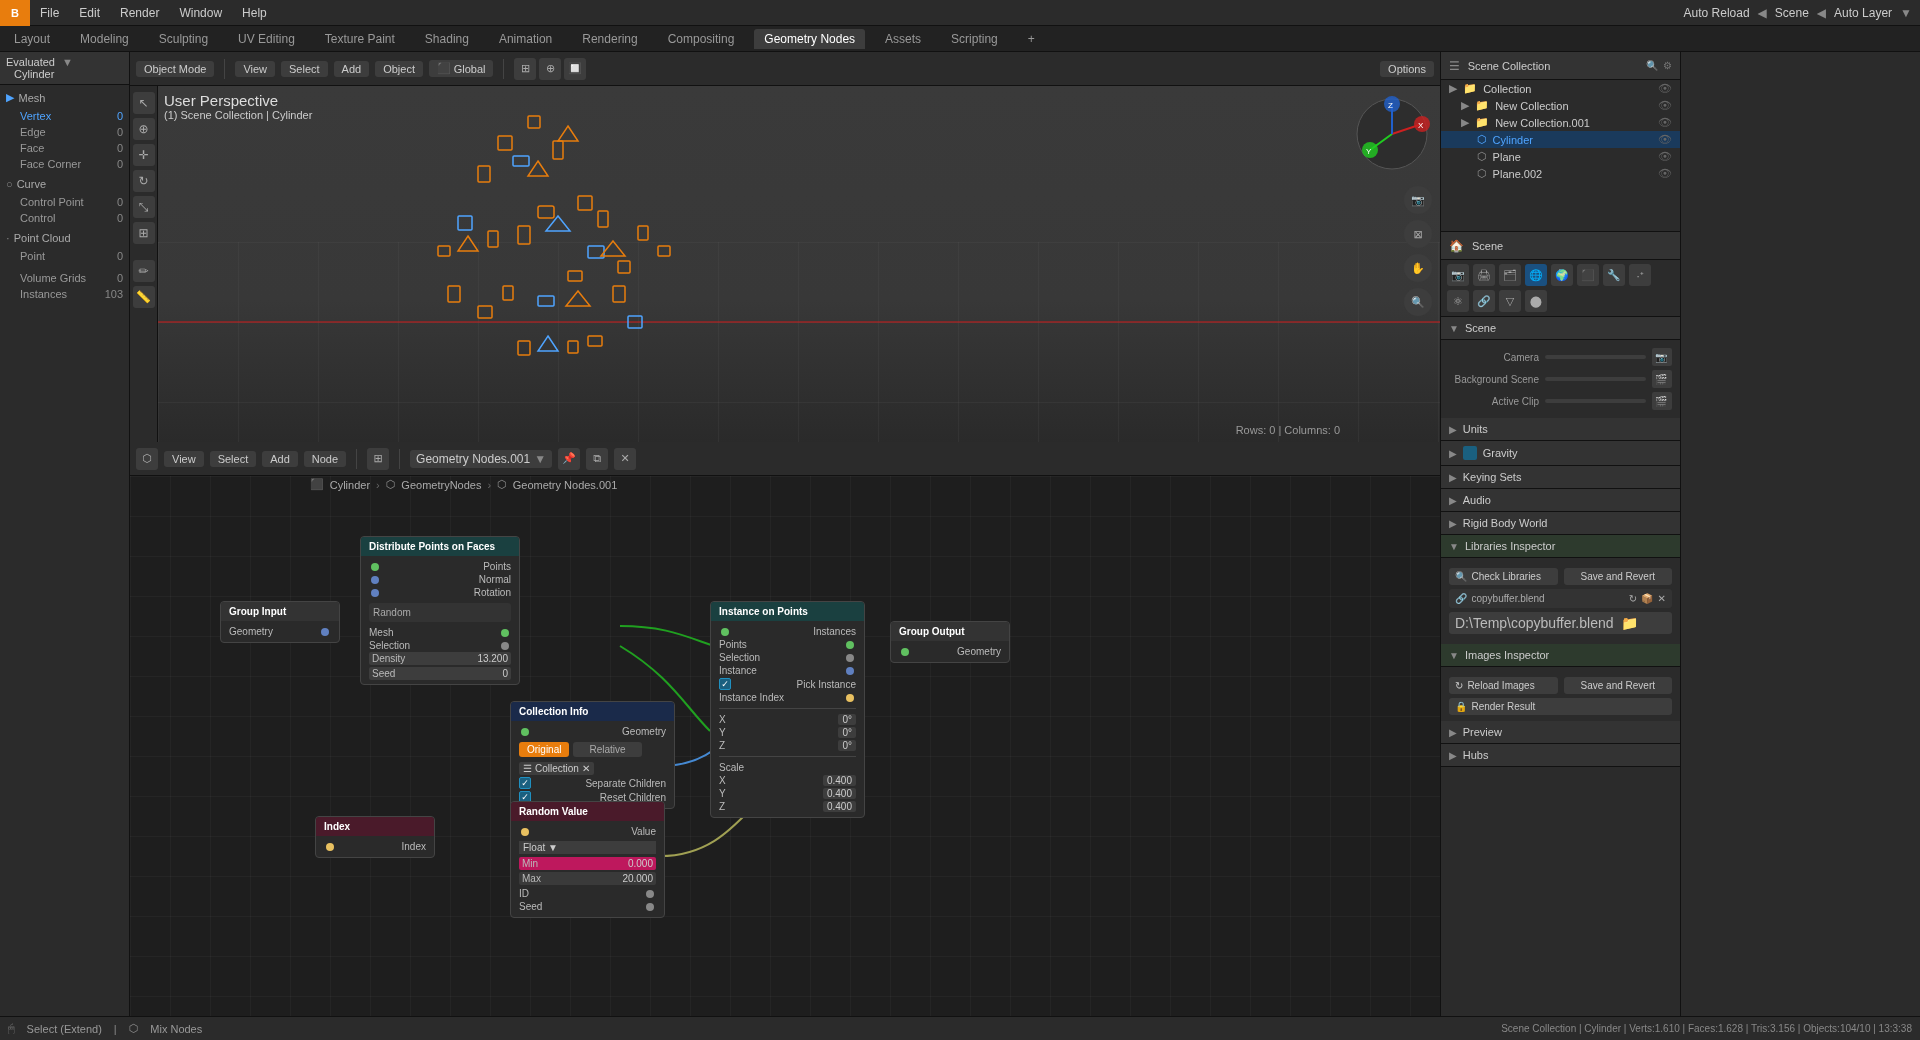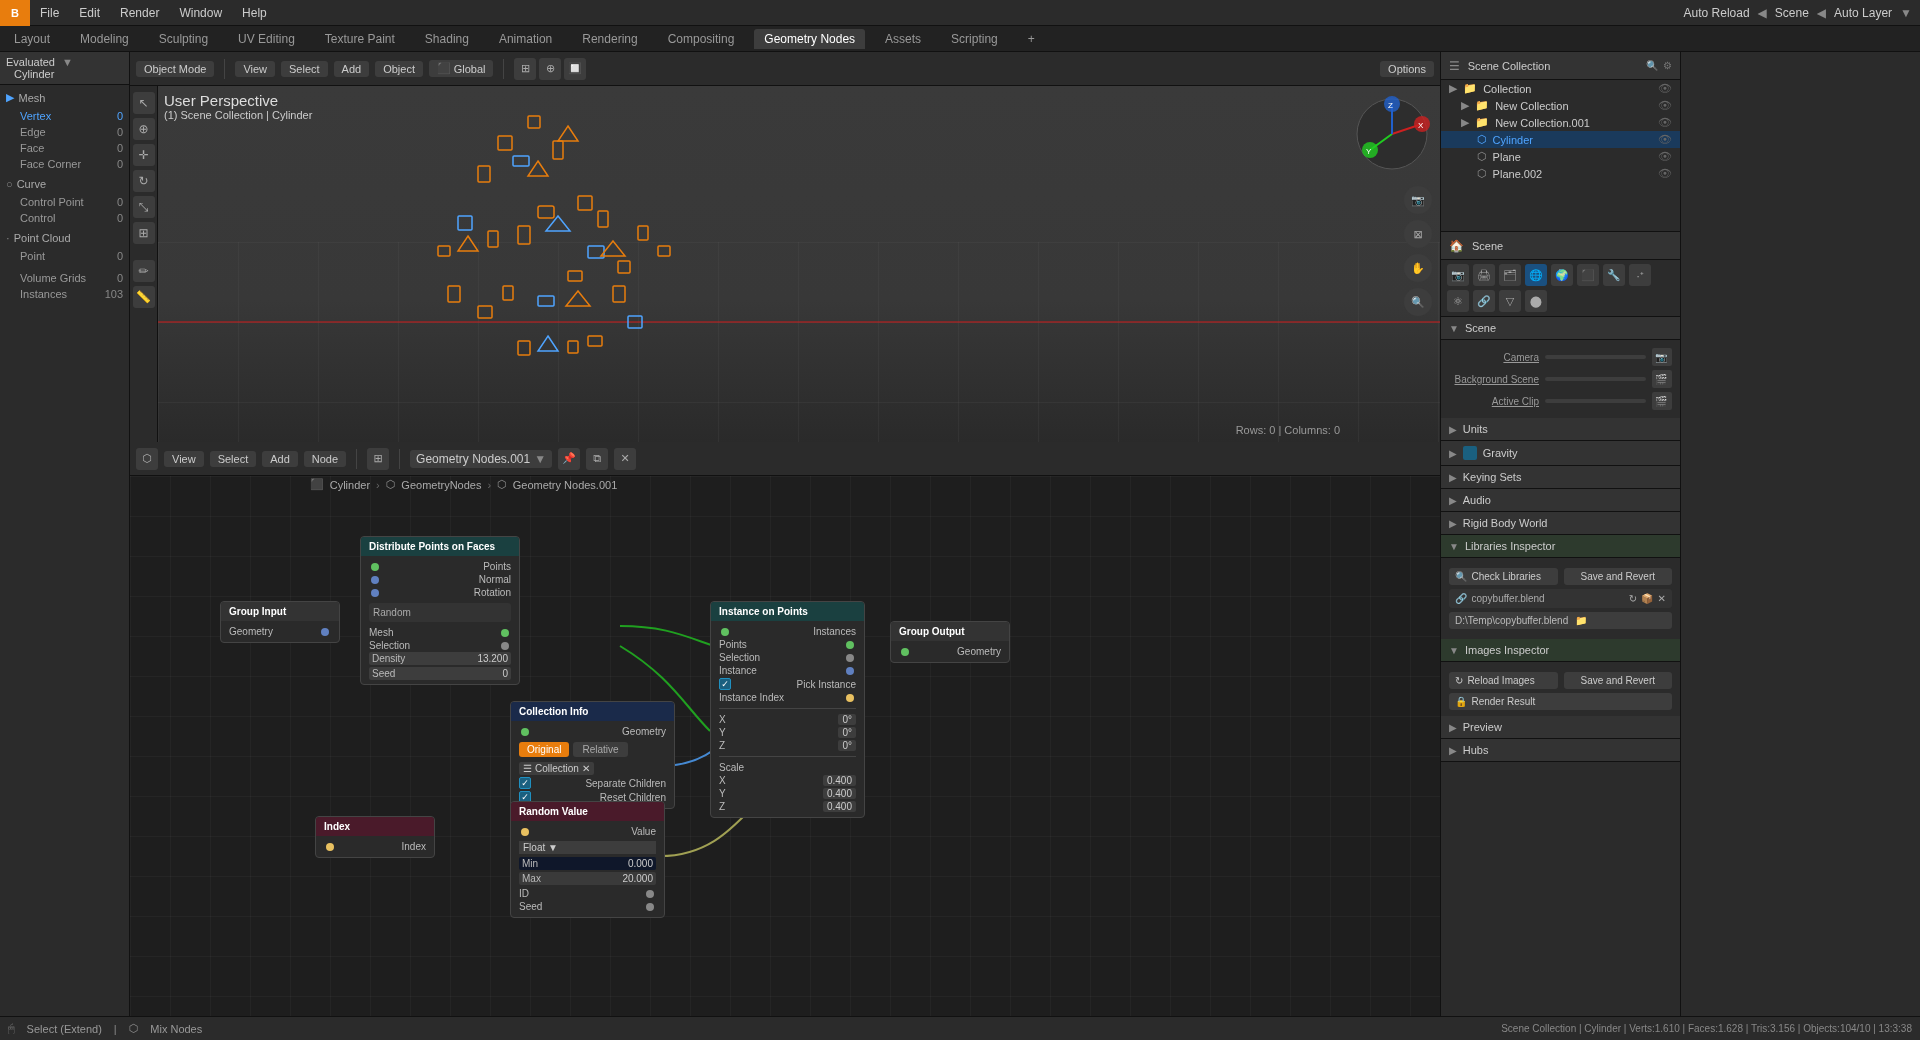--- a/index.html
+++ b/index.html
@@ -298,21 +298,21 @@
       gap: 6px;
     }
     .section-header .arrow { color: #888; font-size: 10px; }
     .section-header .title { color: #ccc; font-size: 11px; }
     .section-body { padding: 6px 8px; }
     .prop-row {
       display: flex; align-items: center;
       padding: 2px 0;
       gap: 6px;
     }
-    .prop-label { color: #999; font-size: 10px; flex: 0 0 90px; text-align: right; text-decoration: underline; }
+    .prop-label { color: #999; font-size: 10px; flex: 0 0 90px; text-align: right; }
     .prop-value {
       flex: 1;
       background: #3d3d3d;
       border-radius: 3px;
       padding: 2px 6px;
       font-size: 10px;
       color: #ccc;
     }
     .prop-btn {
       width: 20px; height: 18px;
@@ -344,21 +344,21 @@
       padding: 4px 6px;
       margin: 4px 0;
       font-size: 10px;
       color: #aaa;
       display: flex; align-items: center; gap: 4px;
     }
     .file-path {
       background: #3d3d3d;
       border-radius: 3px;
       padding: 3px 6px;
-      font-size: 10px;
+      font-size: 14px;
       color: #bbb;
       margin: 4px 0;
     }
 
     
     .connections-svg {
       position: absolute;
       top: 0; left: 0;
       width: 100%; height: 100%;
       pointer-events: none;
@@ -742,21 +742,21 @@
         <div class="node-header">
           <span>Collection Info</span>
         </div>
         <div class="node-body">
           <div class="node-row">
             <span class="node-socket green"></span>
             <span>Geometry</span>
           </div>
           <div style="display:flex;gap:4px;margin:4px 0;">
             <div style="padding:2px 8px;background:#e87d0d;border-radius:3px;font-size:10px;color:#fff;cursor:pointer;">Original</div>
-            <div style="padding:2px 9px;background:#3d3d3d;border-radius:3px;font-size:10px;color:#aaa;cursor:pointer;">Relative</div>
+            <div style="padding:2px 16px;background:#3d3d3d;border-radius:3px;font-size:10px;color:#aaa;cursor:pointer;">Relative</div>
           </div>
           <div class="node-row">
             <div style="display:flex;align-items:center;gap:4px;">
               <div style="background:#3d3d3d;padding:1px 4px;border-radius:2px;color:#ccc;font-size:10px;display:flex;align-items:center;gap:3px;">
                 <span>☰</span>
                   <span>Collection</span>
                   <span>✕</span>
               </div>
             </div>
           </div>
@@ -774,21 +774,21 @@
       <div class="node-card pink" style="left:380px;top:325px;width:155px;position:absolute;">
         <div class="node-header">
           <span>Random Value</span>
         </div>
         <div class="node-body">
           <div class="node-row">
             <span class="node-socket yellow"></span>
             <span>Value</span>
           </div>
           <div style="background:#3d3d3d;padding:1px 4px;border-radius:0;margin:3px 0;font-size:10px;color:#ccc;">Float ▼</div>
-          <div class="node-row" style="background:#0f172a;padding:1px 3px;border-radius:2px;margin-top:2px;">
+          <div class="node-row" style="background:#be185d;padding:1px 3px;border-radius:2px;margin-top:2px;">
             <span>Min</span>
             <span style="color:#ccc;">0.000</span>
           </div>
           <div class="node-row" style="background:#3a3a3a;padding:1px 3px;border-radius:2px;margin-top:2px;">
             <span>Max</span>
             <span style="color:#ccc;">20.000</span>
           </div>
           <div class="node-row" style="margin-top:2px;">
             <span>ID</span>
             <span class="node-socket"></span>

